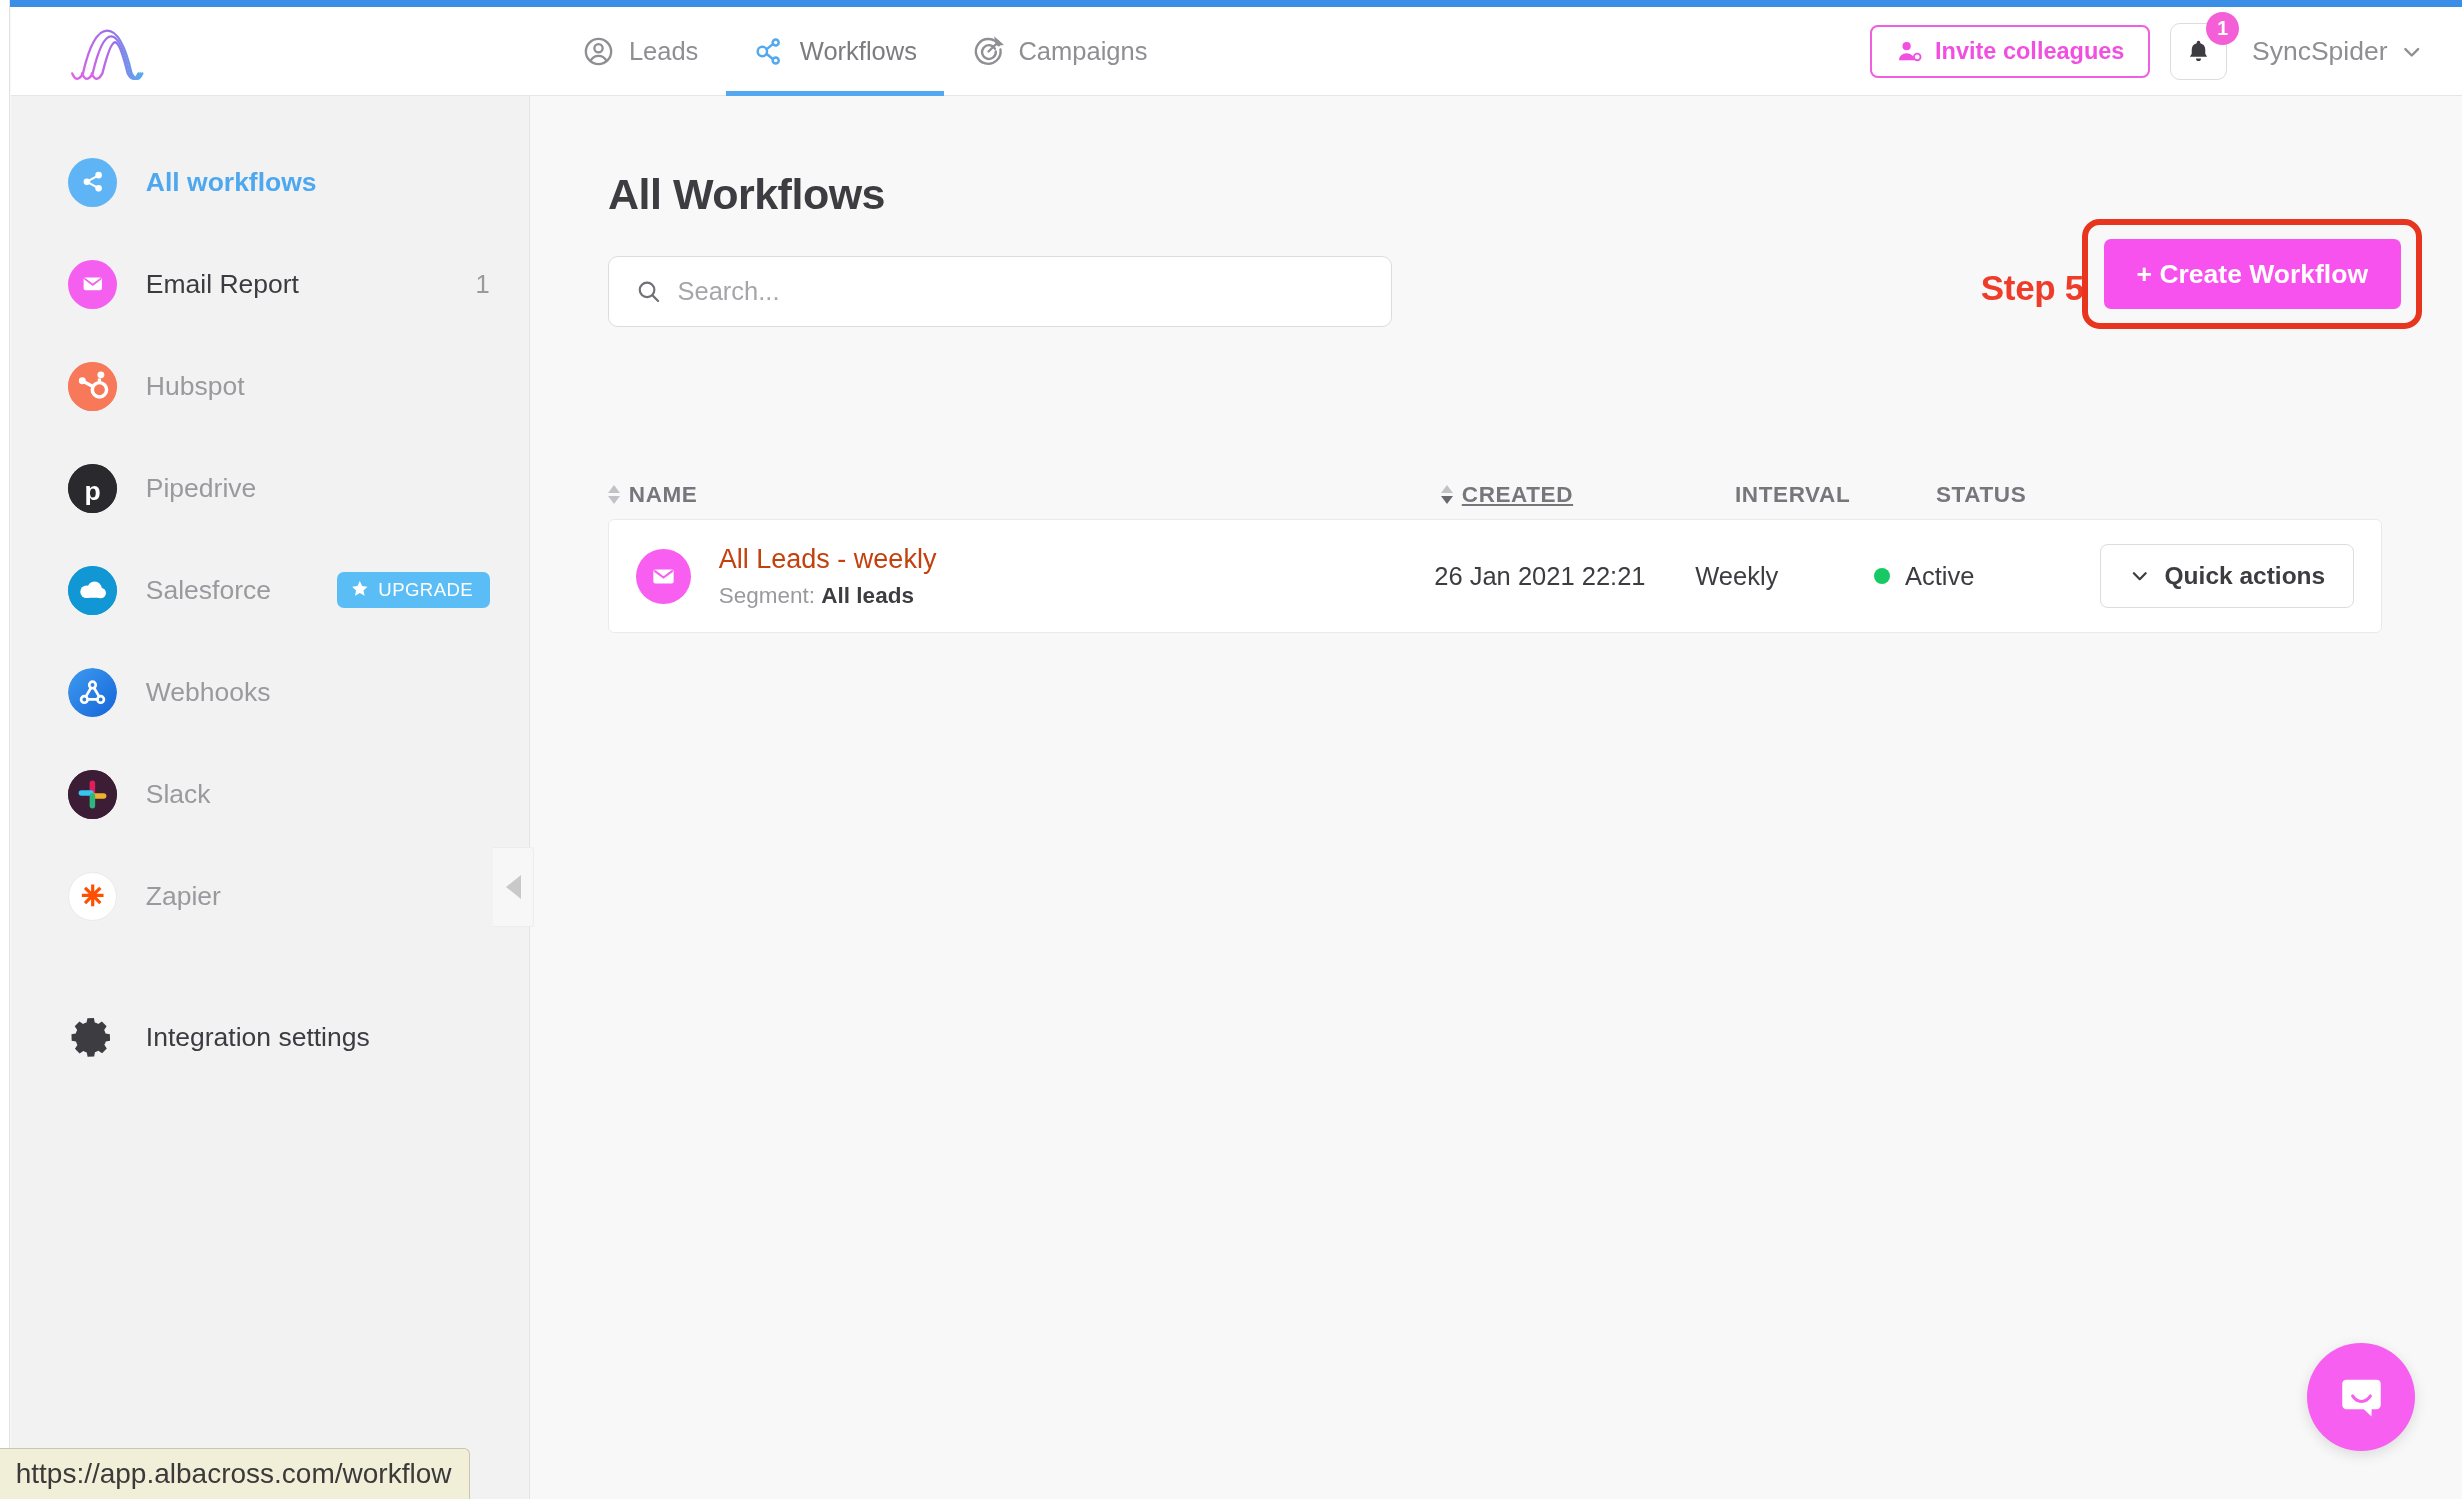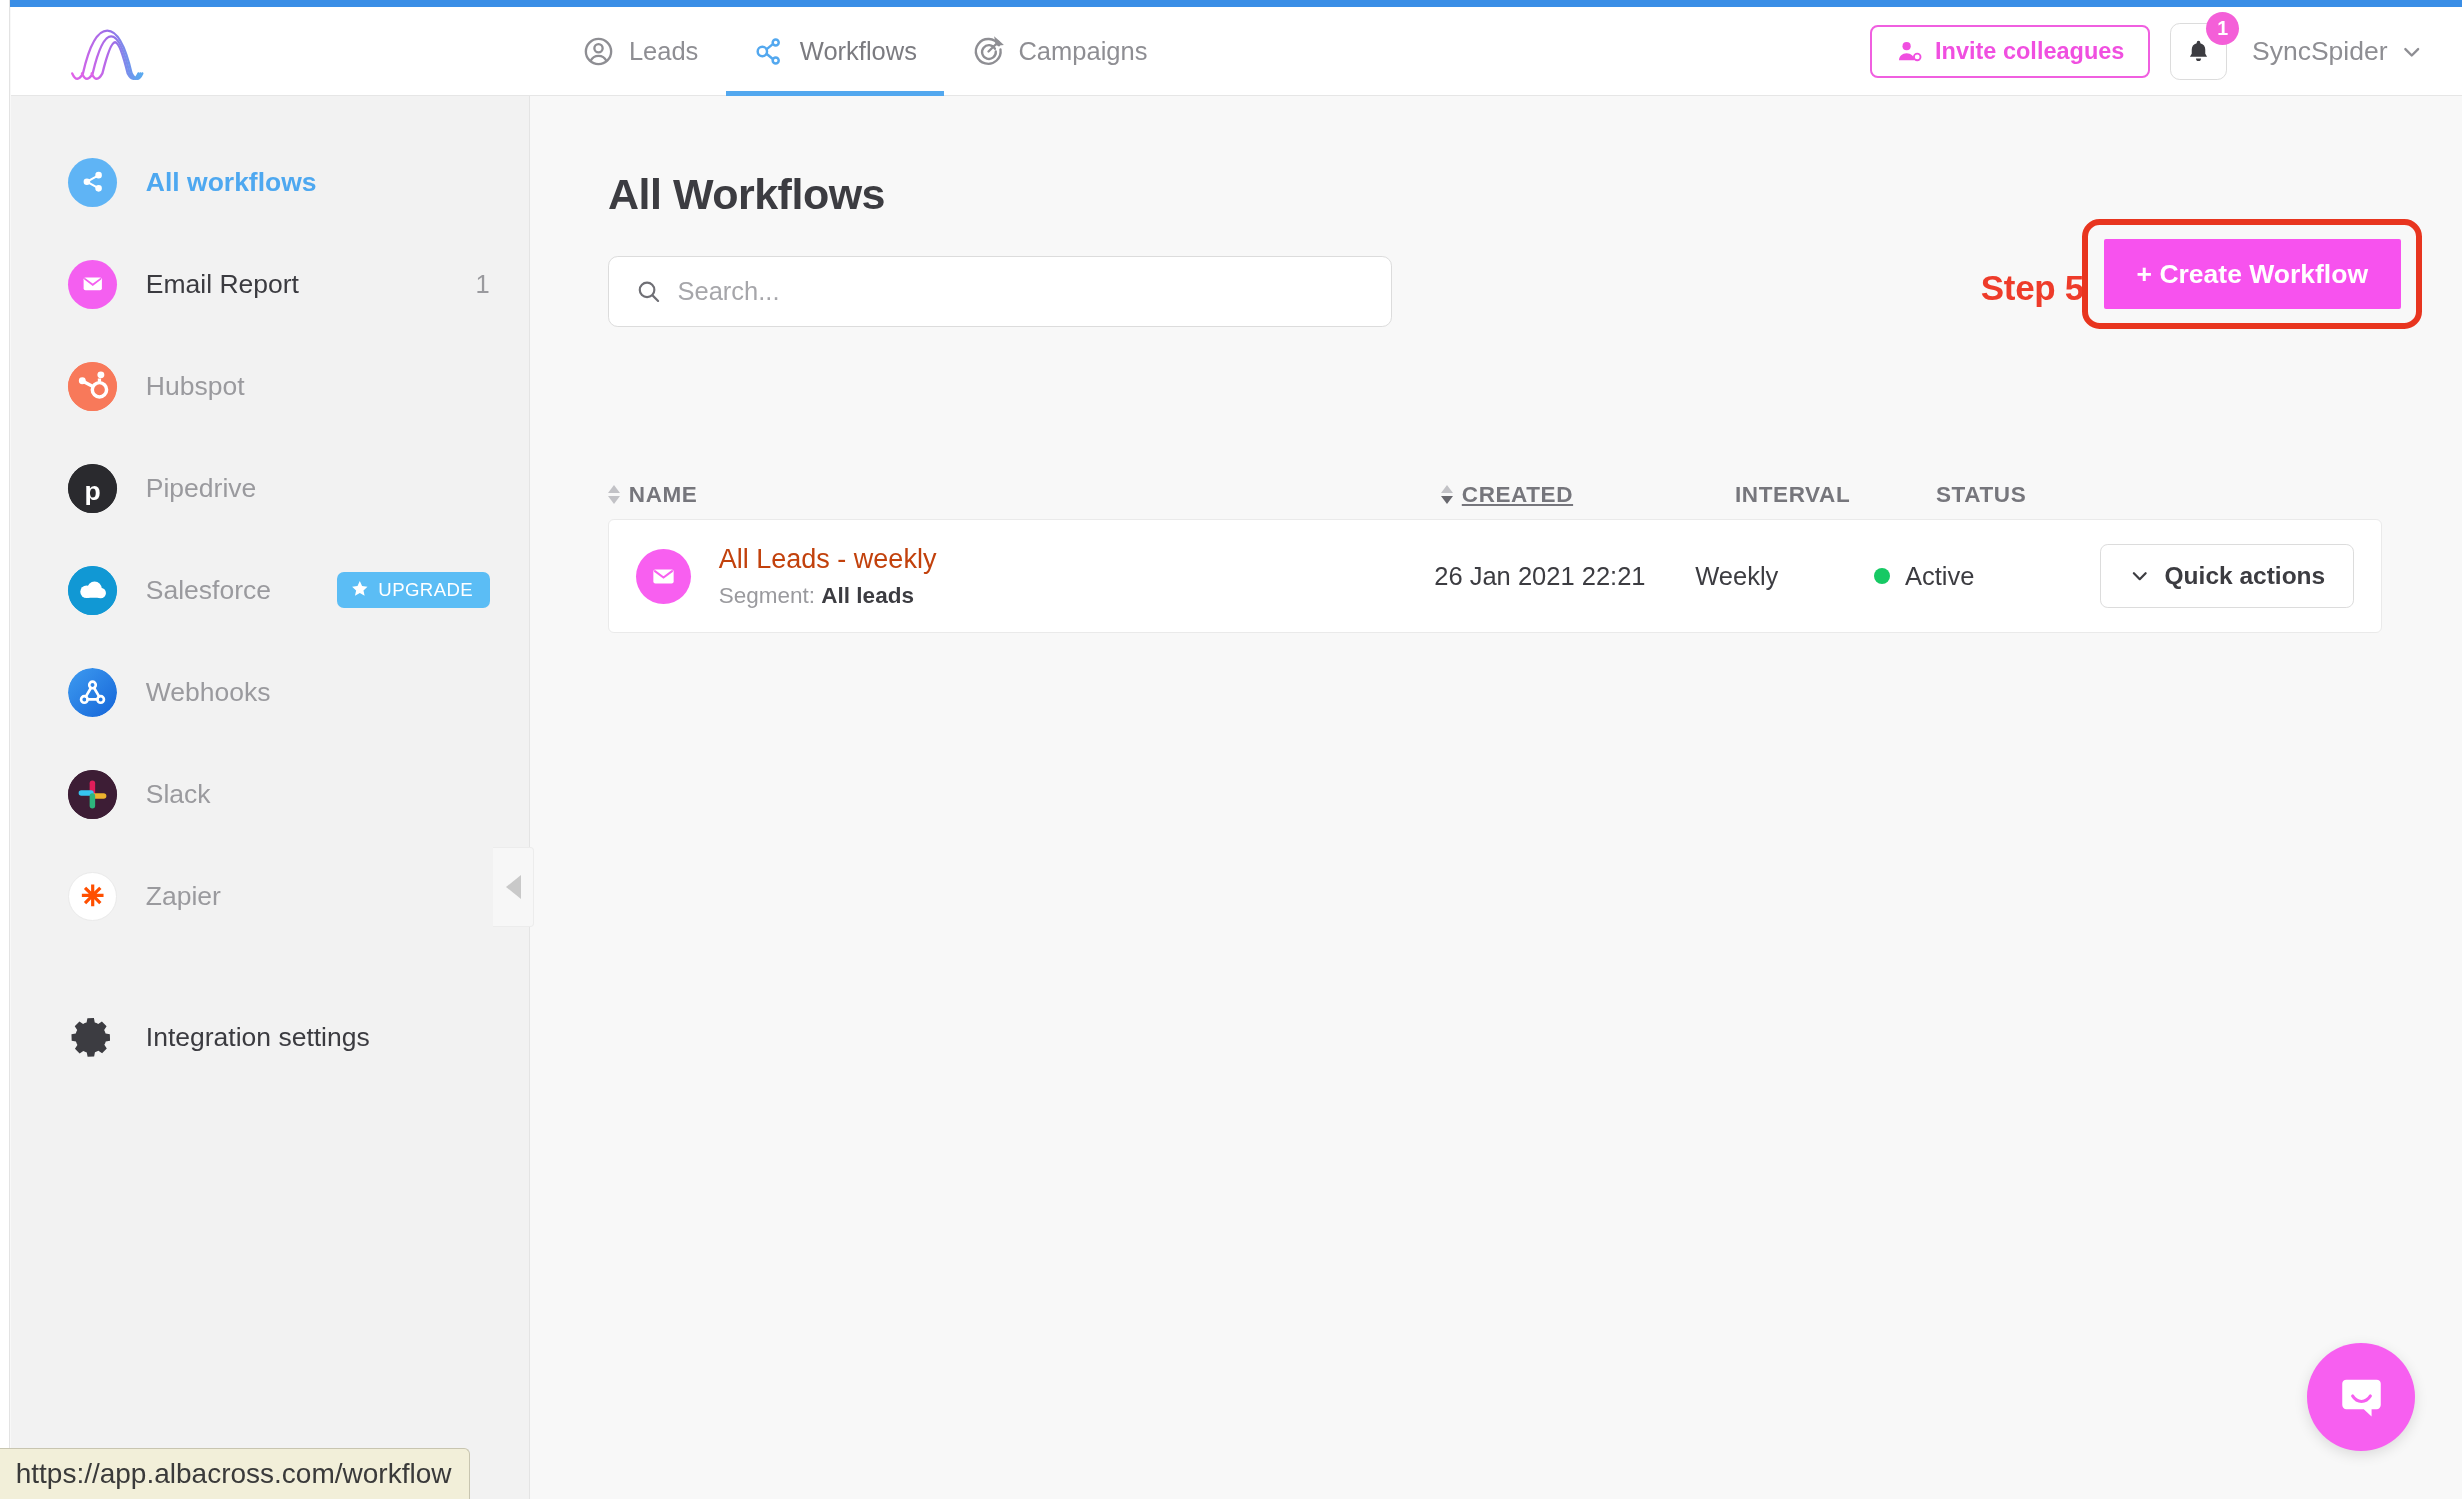--- a/index.html
+++ b/index.html
@@ -213,21 +213,21 @@
     color: #ee3b2a;
     letter-spacing: -0.3px;
   }
   .create-wrap {
     position: absolute; right: 61px; top: 143px;
   }
   .create-btn {
     background: #f752ee;
     color: #fff;
     border: none;
-    border-radius: 2px;
+    border-radius: 7px;
     font-size: 26.5px; font-weight: 700;
     padding: 19.6px 33px;
     display: flex; align-items: center; gap: 13.7px;
     cursor: pointer;
     white-space: nowrap;
     font-family: "Liberation Sans", sans-serif;
   }
   .annot {
     position: absolute;
     left: -21.6px; top: -19.6px;

